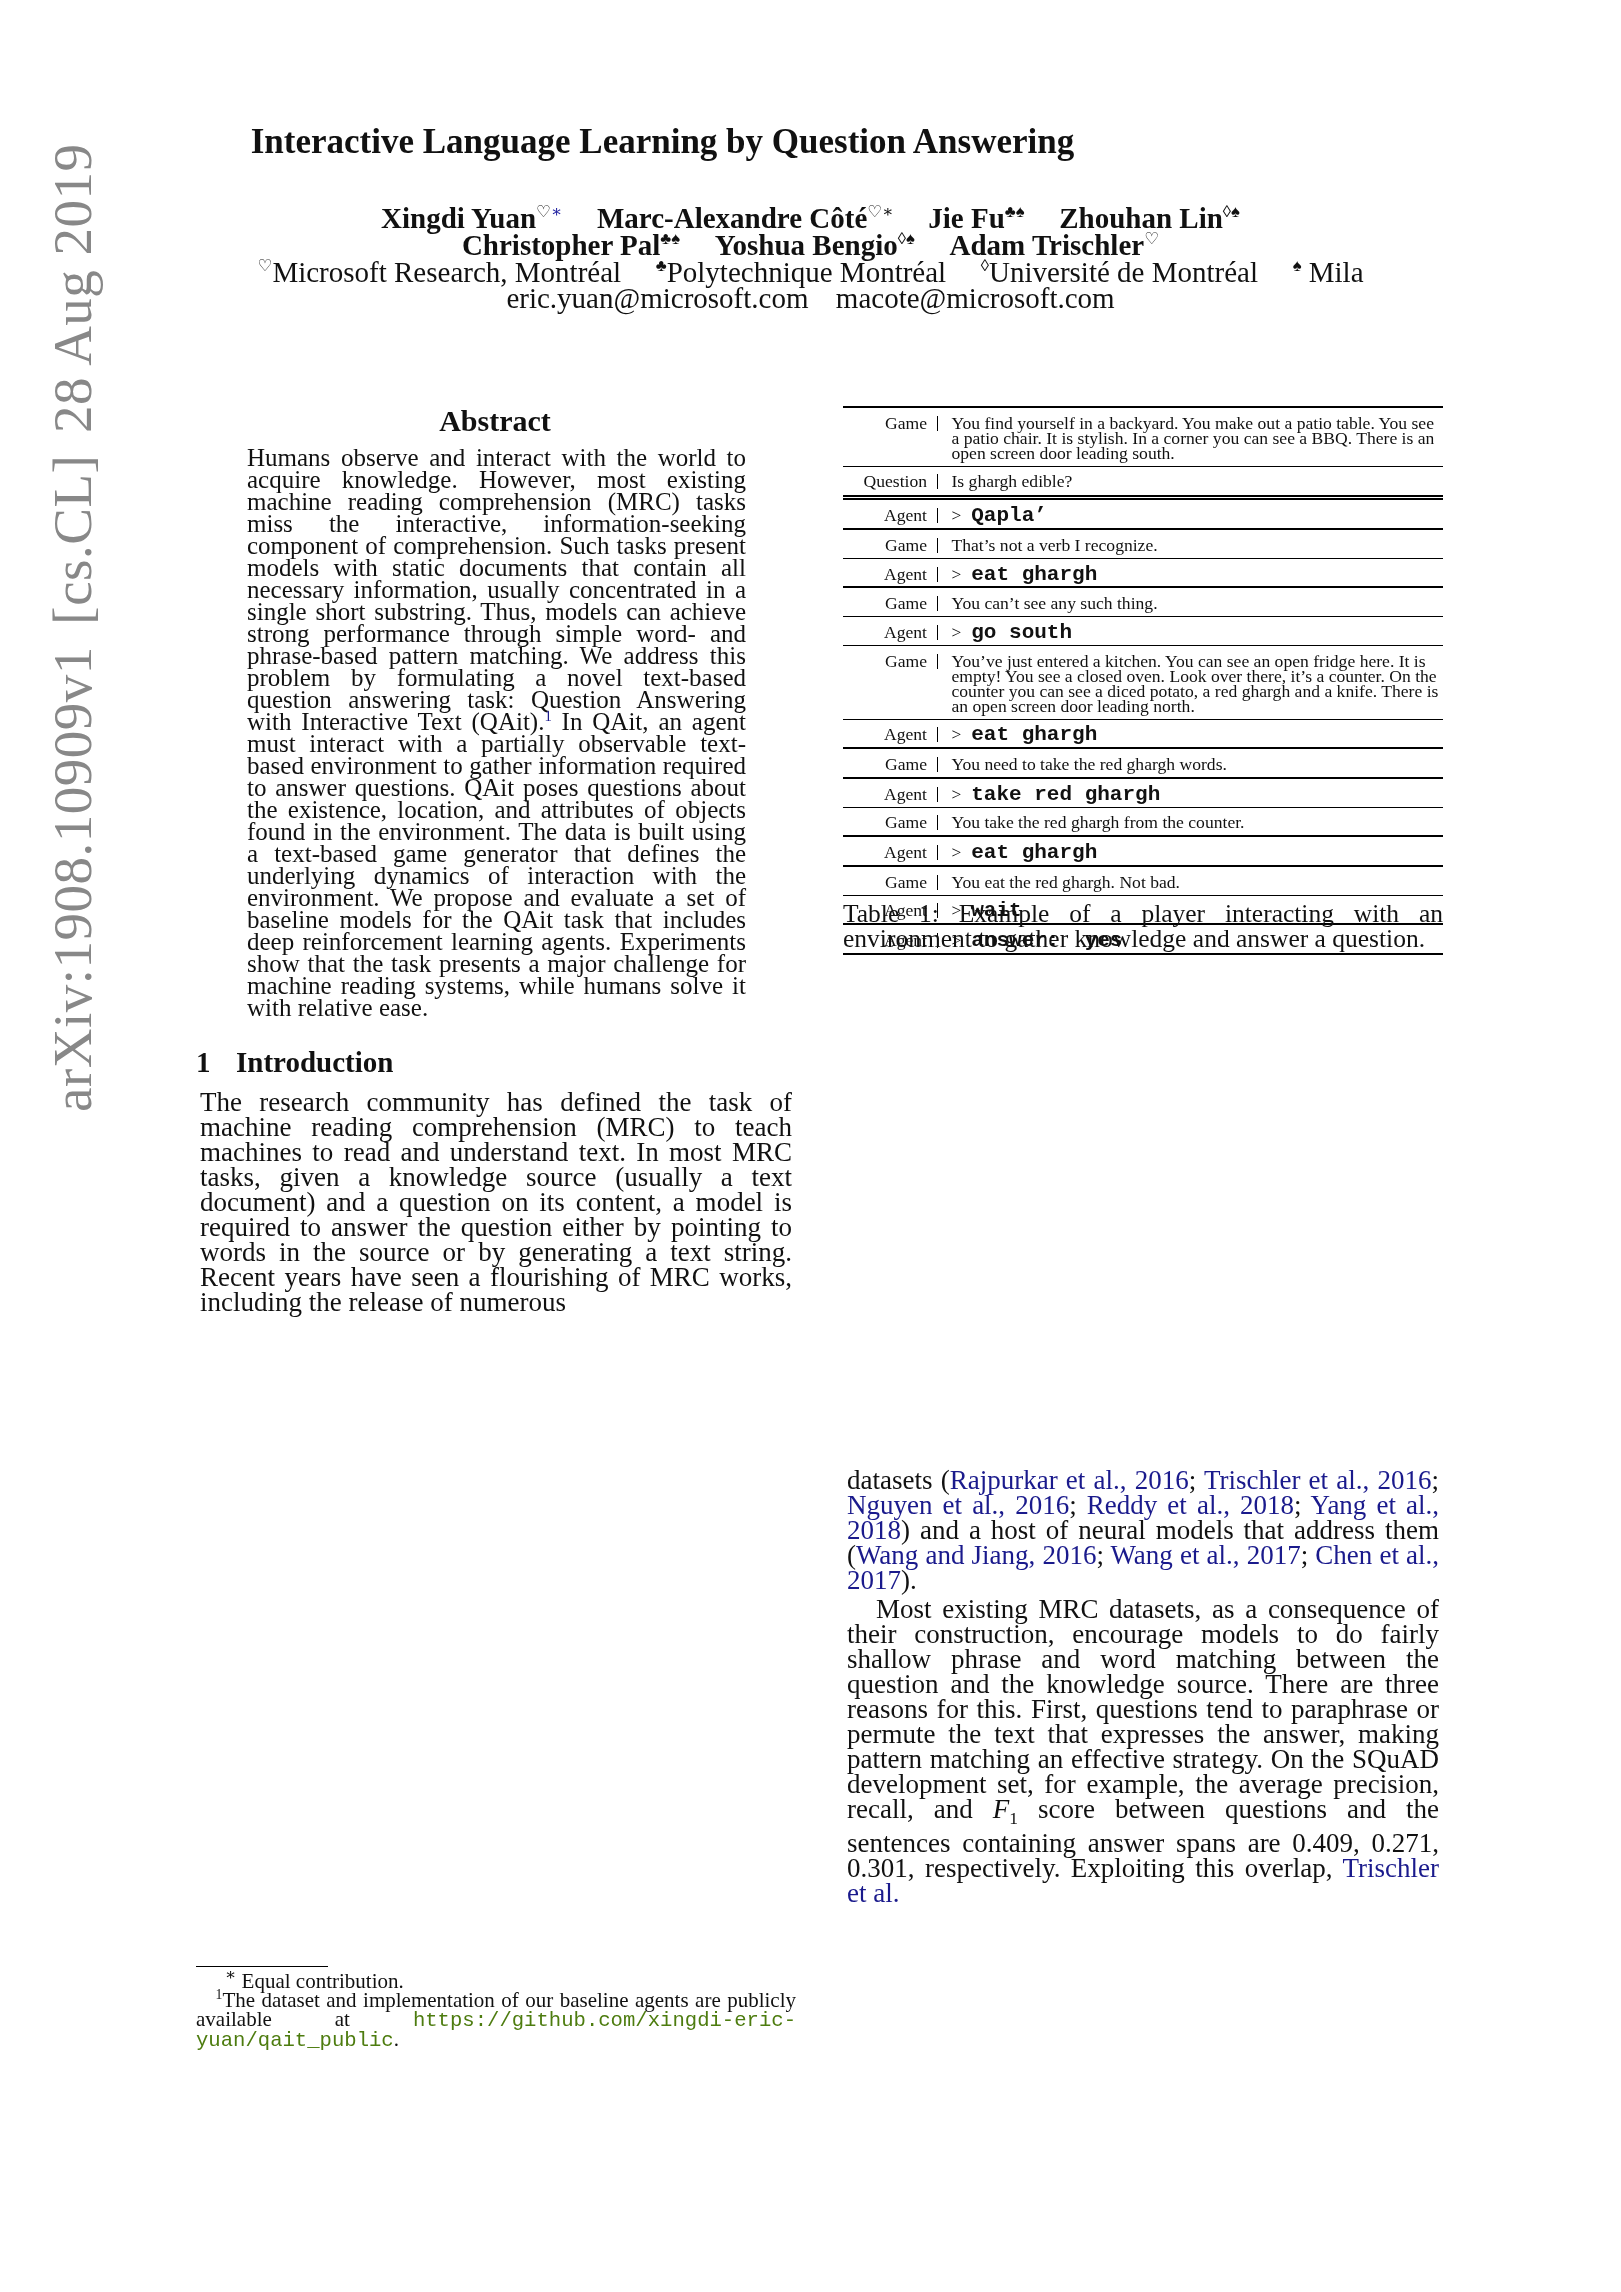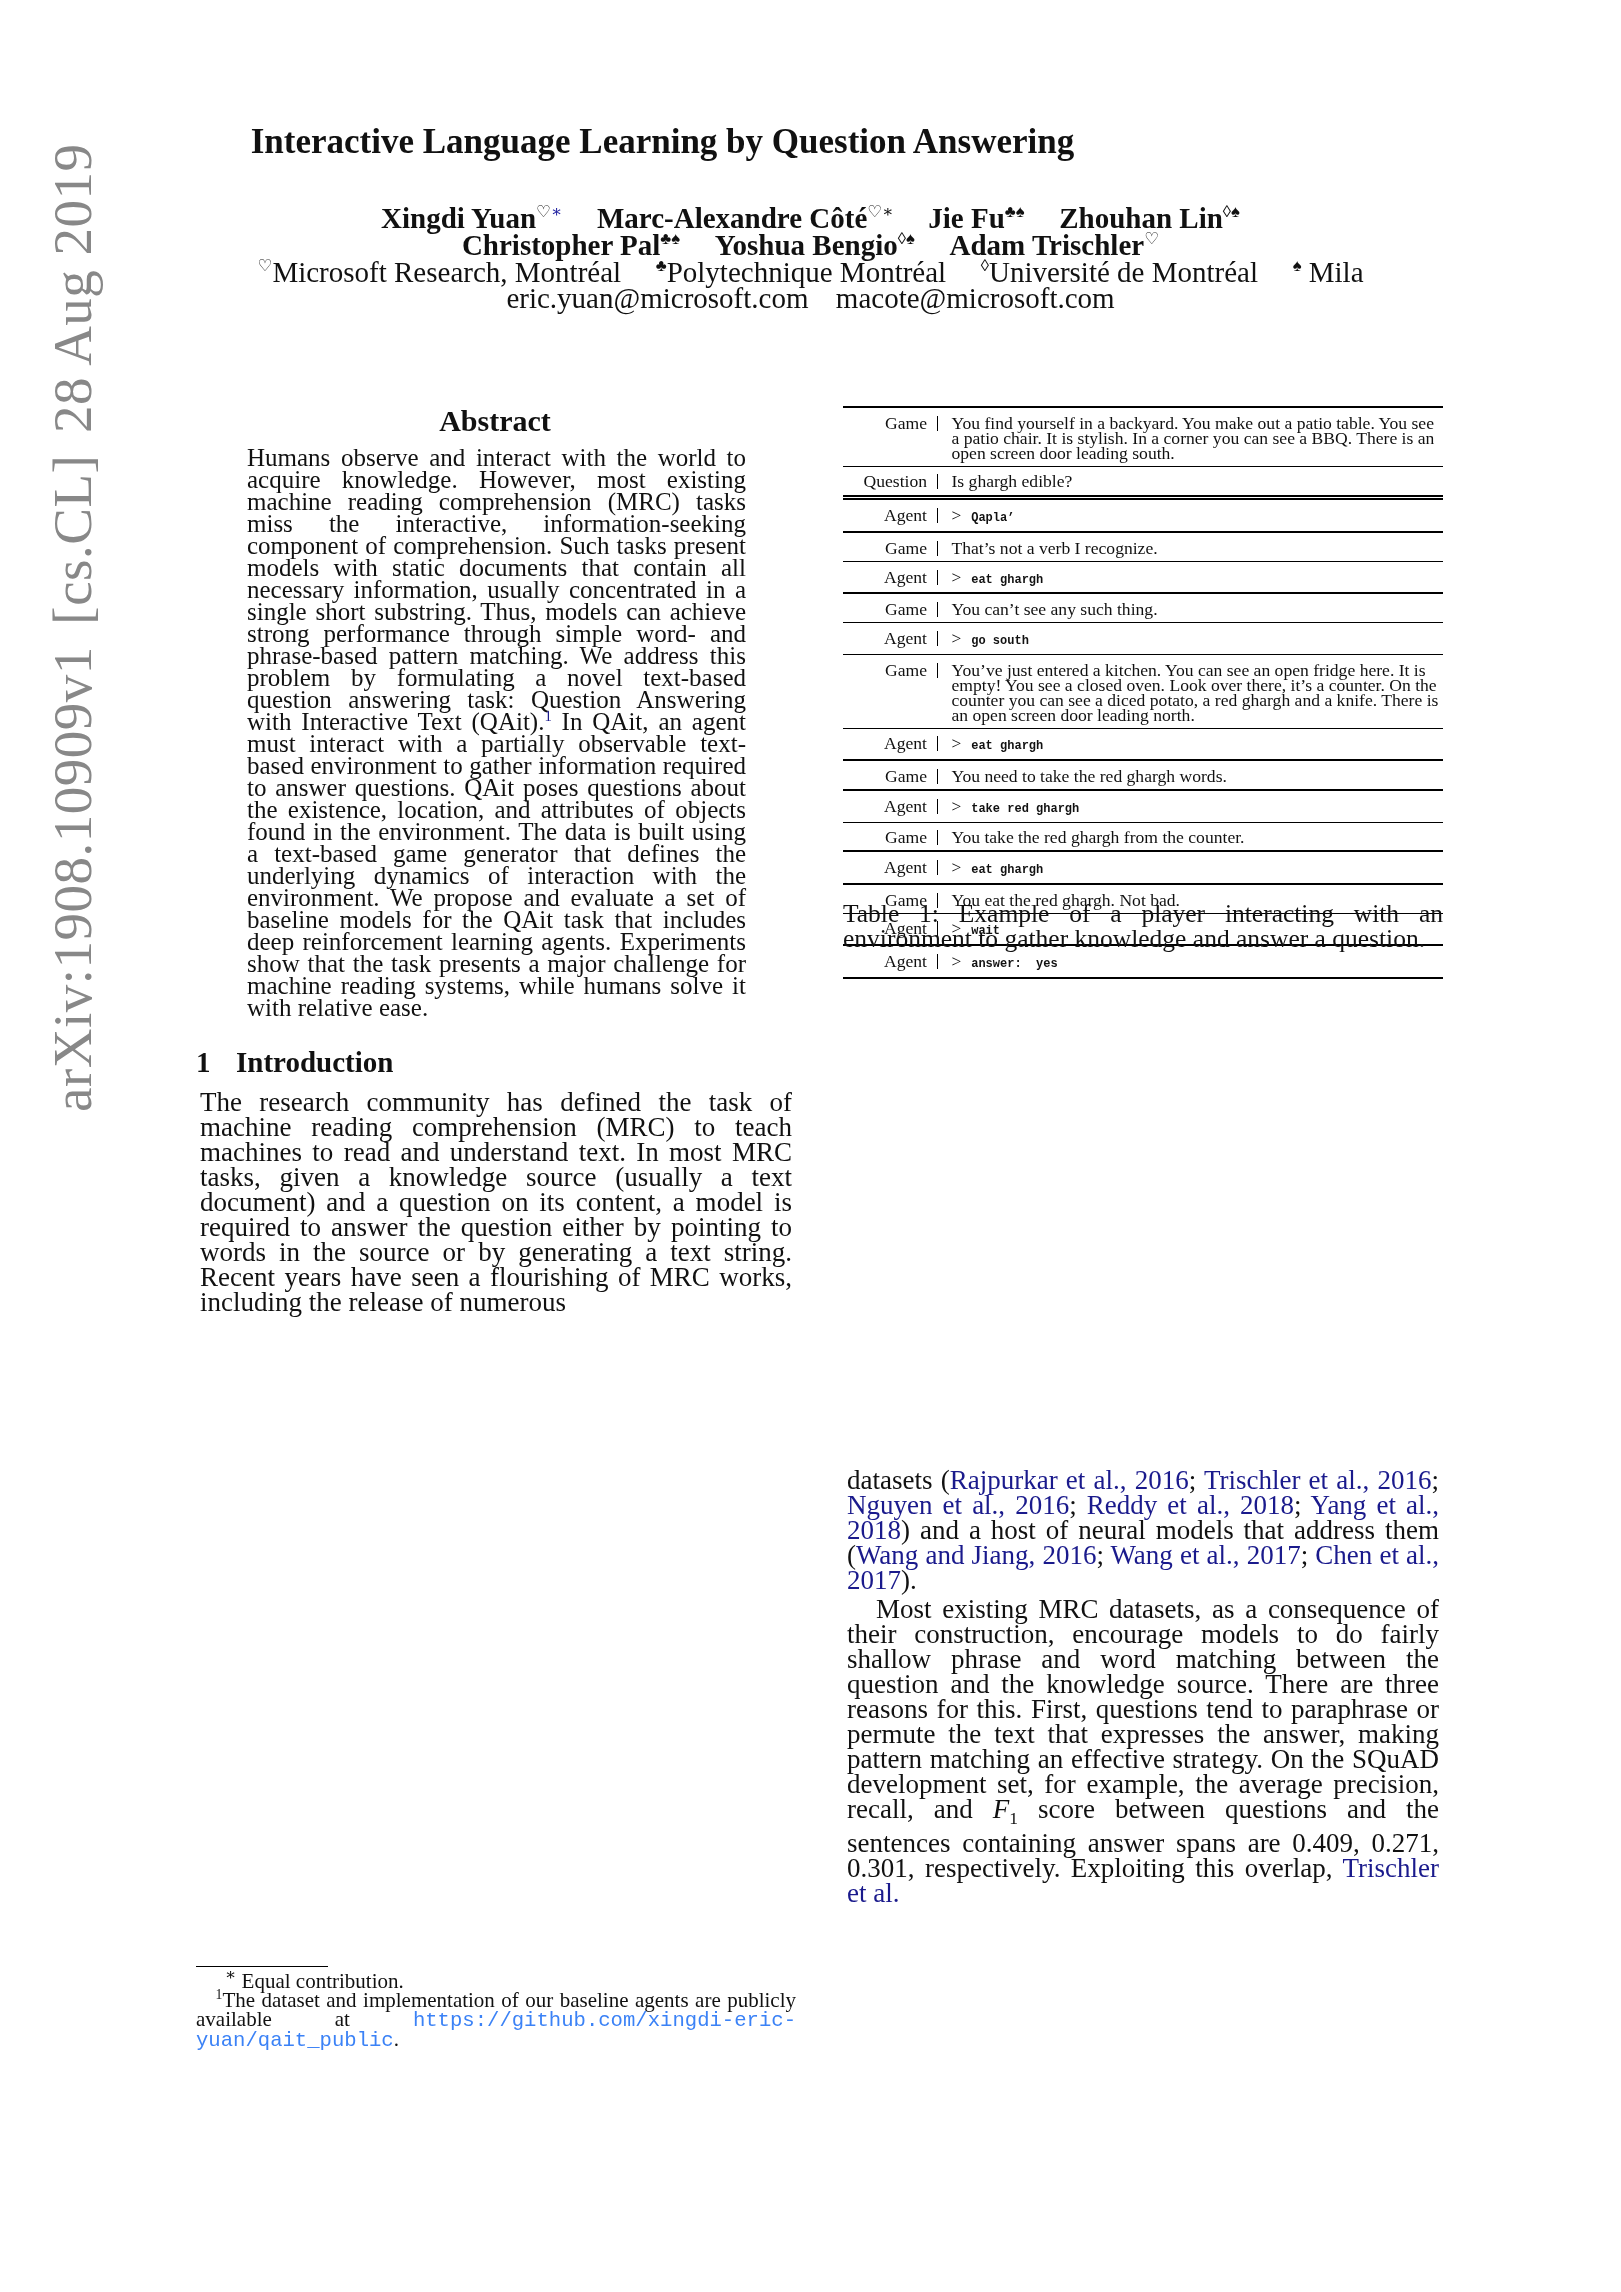--- a/index.html
+++ b/index.html
@@ -22,31 +22,31 @@
   .sec-title .num { margin-right:25.5px; }
   .col-text { font-size:27px; line-height:25px; text-align:justify; }
   .col-text p { margin:4px; }
   .intro-left { left:196px; width:600px; top:1086px; }
   .intro-right { left:843px; width:600px; top:1464px; }
   .cite { color:#1a1a8c; }
   .indent { text-indent:29px; }
   .footnote-rule { left:196px; top:1966px; width:132px; height:1px; background:#000; }
   .footnotes { left:196px; width:600px; top:1972px; font-size:21px; line-height:19px; text-align:justify; }
   .footnotes p { margin:0; }
-  .mono-link { font-family:"Liberation Mono", "DejaVu Sans Mono", monospace; color:#3b82f6; font-size:20.6px; }
+  .mono-link { font-family:"Liberation Mono", "DejaVu Sans Mono", monospace; color:#4d7c0f; font-size:20.6px; }
   
   .qt { left:843px; top:406px; width:600px; border-top:2.9px solid #000; }
   .qt .row { display:flex; align-items:flex-start; font-size:17.6px; line-height:15px; padding:7.8px 0 4.9px 0; }
   .qt .row .lab { width:84px; text-align:right; padding-right:9.8px; border-right:1.3px solid #000; flex:none; }
   .qt .row .txt { padding-left:13.7px; flex:1; }
   .qt .row.thin { border-bottom:1px solid #000; }
   .qt .row.thick { border-bottom:2.2px solid #000; }
   .qt .row.double { border-bottom:5.9px double #000; padding-bottom:5.9px; }
   .qt .row.last { border-bottom:2.9px solid #000; }
-  .qt .cmd { font-family:"Liberation Mono", "DejaVu Sans Mono", monospace; font-weight:bold; font-size:12px; }
+  .qt .cmd { font-family:"Liberation Mono", "DejaVu Sans Mono", monospace; font-weight:bold; font-size:21px; }
   .qt .gt { margin-right:9.8px; }
   .caption { left:843px; width:600px; top:902px; font-size:25.5px; line-height:24.5px; text-align:justify; }
   .caption p { margin:0; }
 </style>
 </head>
 <body>
 
 <div class="abs stamp">
   <span>arXiv:1908.10909v1</span><span>[cs.CL]</span><span>28 Aug 2019</span>
 </div>

